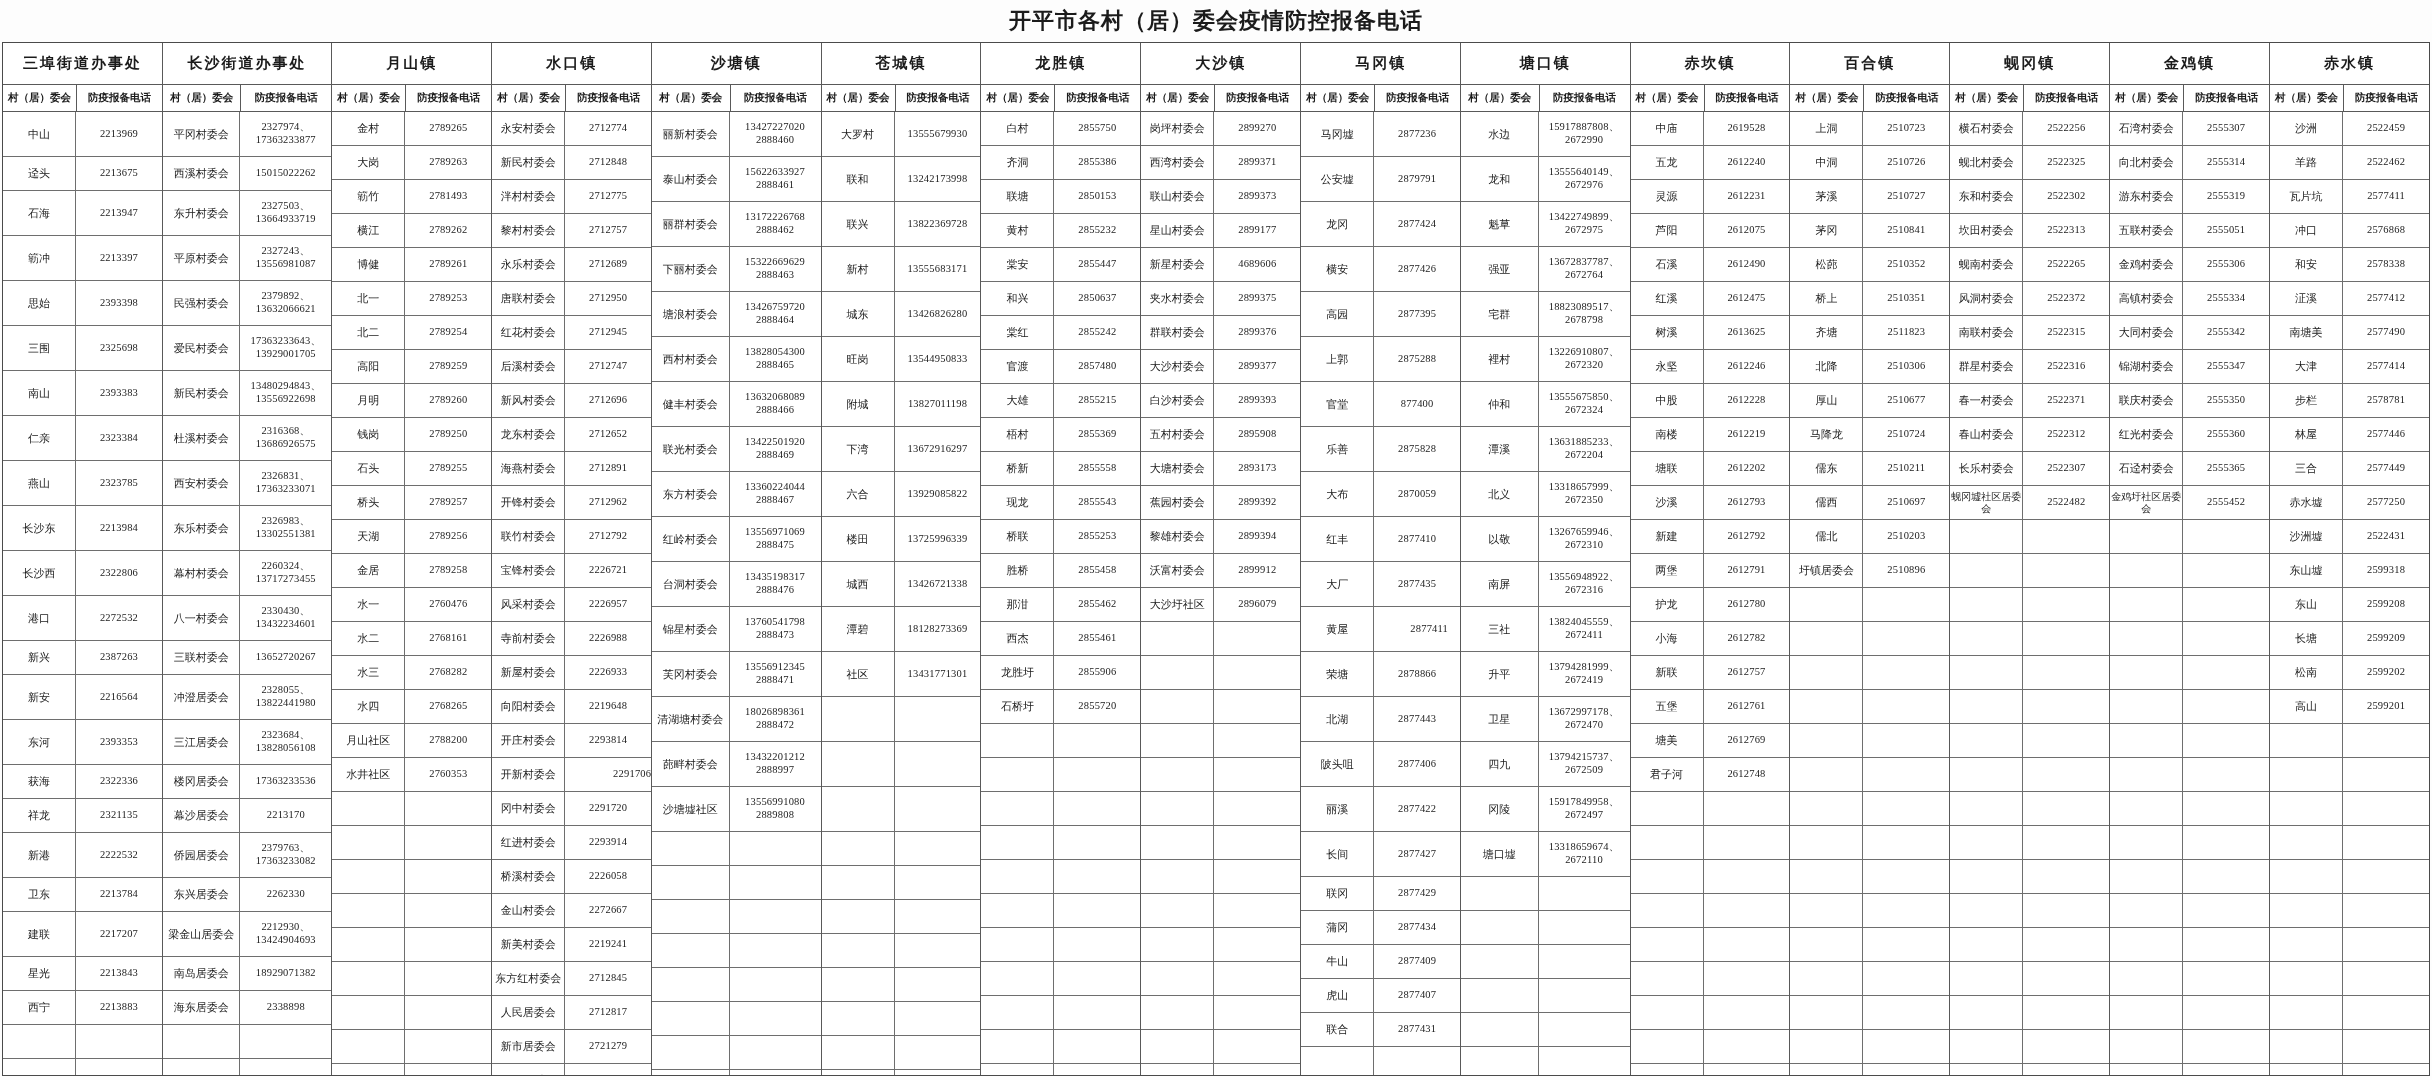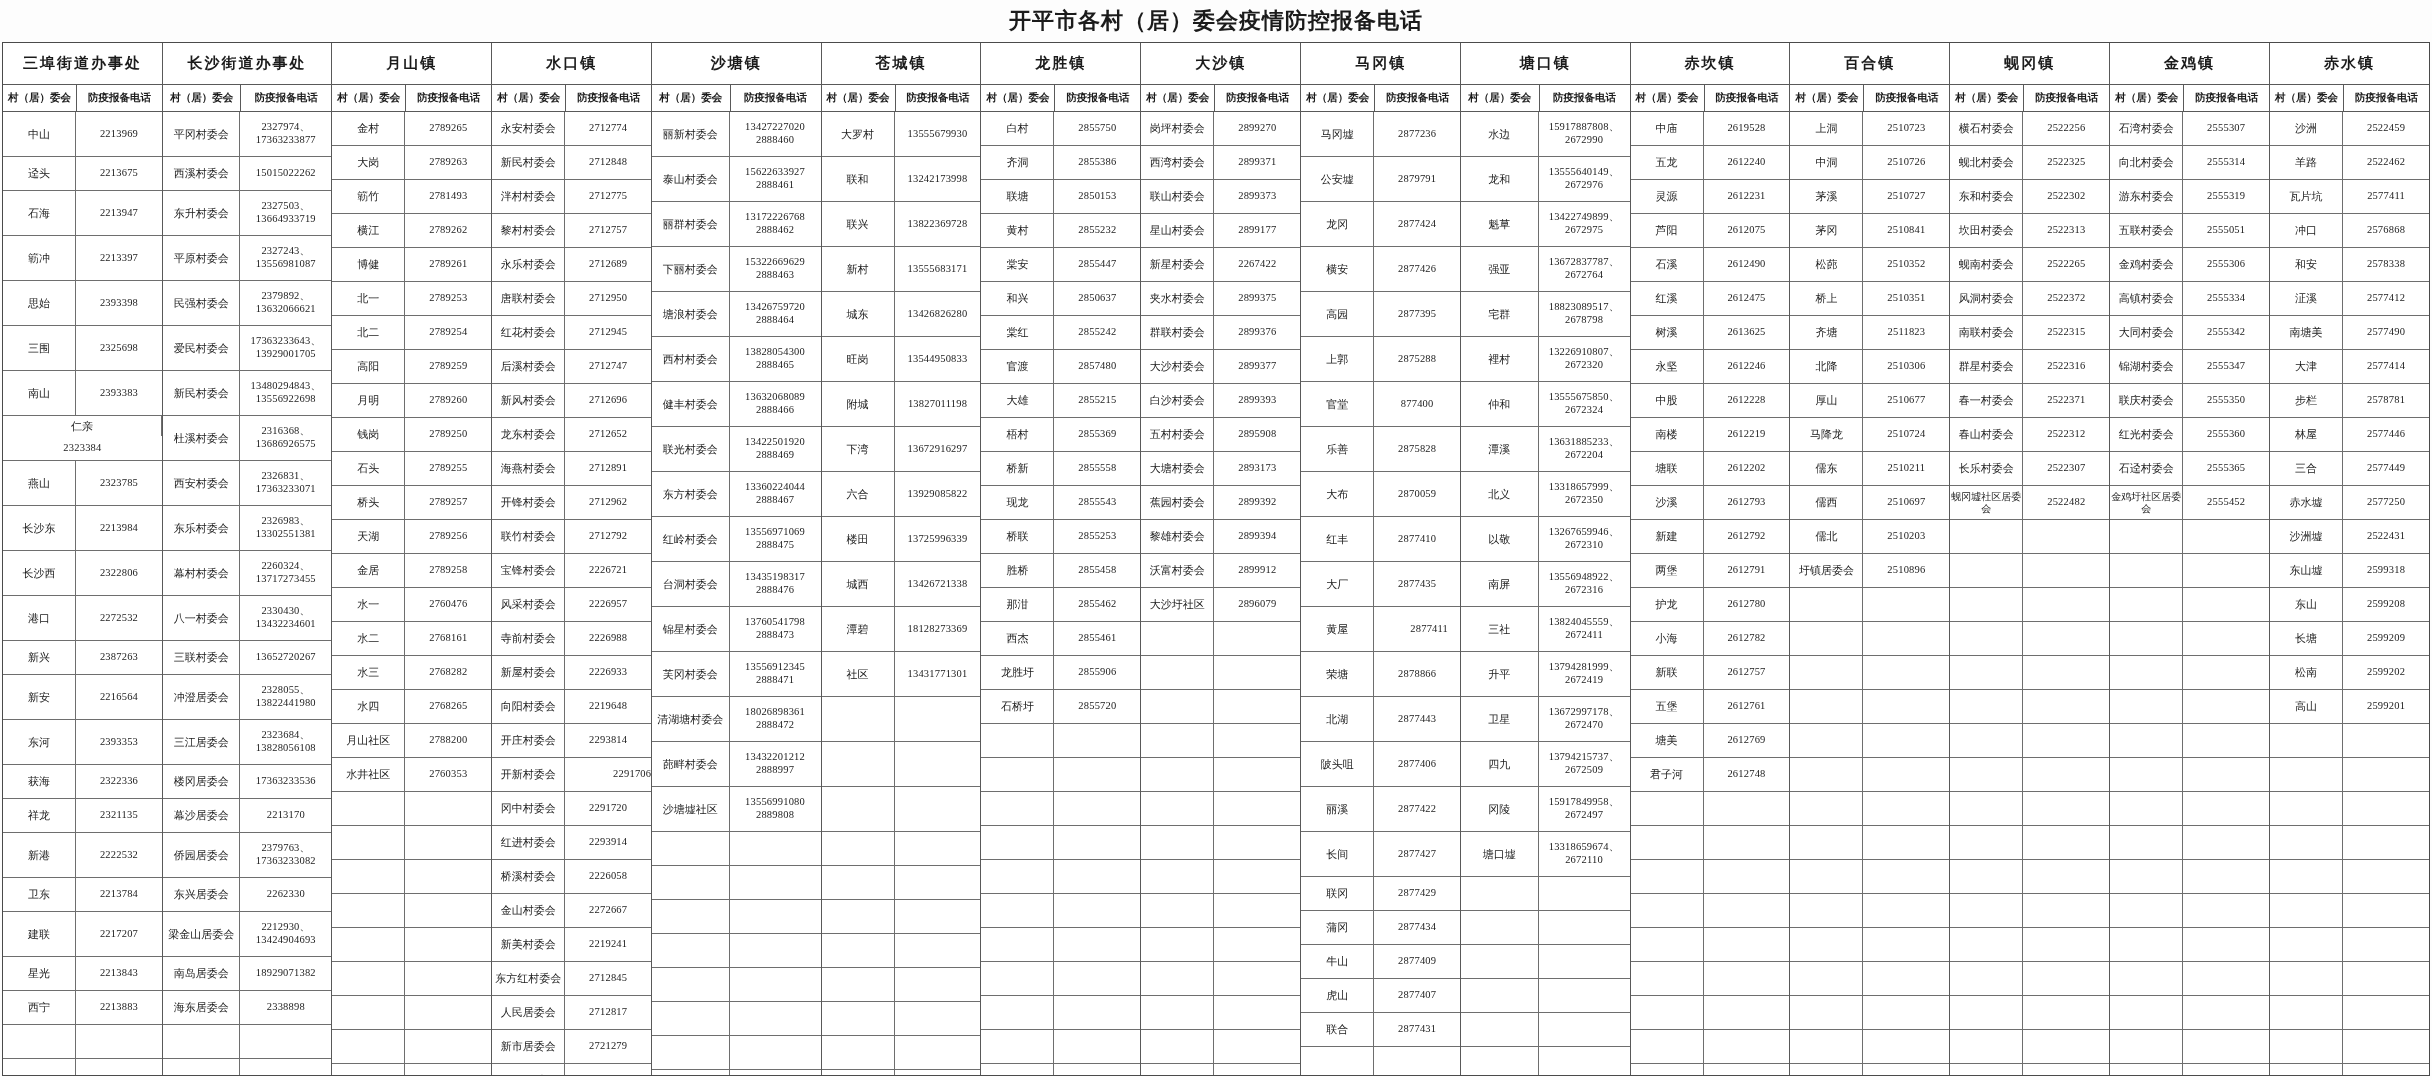--- a/index.html
+++ b/index.html
@@ -77,21 +77,21 @@
         <div class="cell phone-cell">2393398</div>
       </div>
       <div class="t-row" style="flex-basis: 44px; height: 44px;">
         <div class="cell village-cell">三围</div>
         <div class="cell phone-cell">2325698</div>
       </div>
       <div class="t-row" style="flex-basis: 44px; height: 44px;">
         <div class="cell village-cell">南山</div>
         <div class="cell phone-cell">2393383</div>
       </div>
-      <div class="t-row" style="flex-basis: 44px; height: 44px; flex-direction: column;">
+      <div class="t-row" style="flex-basis: 44px; height: 44px;">
         <div class="cell village-cell">仁亲</div>
         <div class="cell phone-cell">2323384</div>
       </div>
       <div class="t-row" style="flex-basis: 44px; height: 44px;">
         <div class="cell village-cell">燕山</div>
         <div class="cell phone-cell">2323785</div>
       </div>
       <div class="t-row" style="flex-basis: 44px; height: 44px;">
         <div class="cell village-cell">长沙东</div>
         <div class="cell phone-cell">2213984</div>
@@ -879,21 +879,21 @@
       <div class="t-row" style="flex-basis: 33px; height: 33px;">
         <div class="cell village-cell">联山村委会</div>
         <div class="cell phone-cell">2899373</div>
       </div>
       <div class="t-row" style="flex-basis: 33px; height: 33px;">
         <div class="cell village-cell">星山村委会</div>
         <div class="cell phone-cell">2899177</div>
       </div>
       <div class="t-row" style="flex-basis: 33px; height: 33px;">
         <div class="cell village-cell">新星村委会</div>
-        <div class="cell phone-cell">2267422</div>
+        <div class="cell phone-cell">4689606</div>
       </div>
       <div class="t-row" style="flex-basis: 33px; height: 33px;">
         <div class="cell village-cell">夹水村委会</div>
         <div class="cell phone-cell">2899375</div>
       </div>
       <div class="t-row" style="flex-basis: 33px; height: 33px;">
         <div class="cell village-cell">群联村委会</div>
         <div class="cell phone-cell">2899376</div>
       </div>
       <div class="t-row" style="flex-basis: 33px; height: 33px;">

